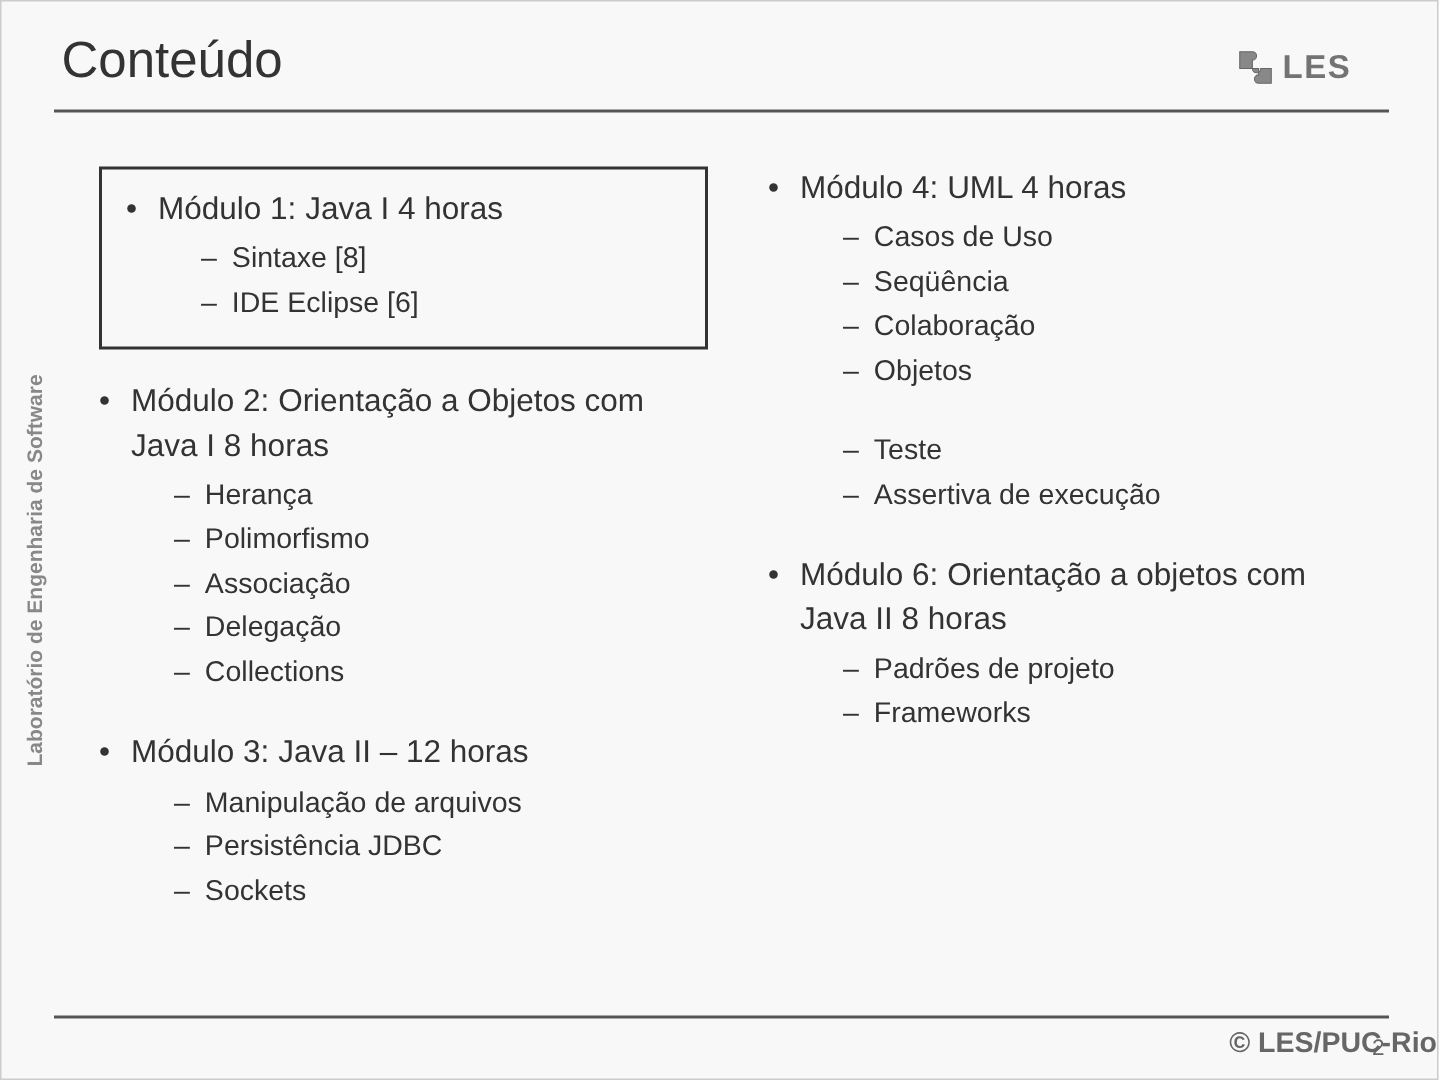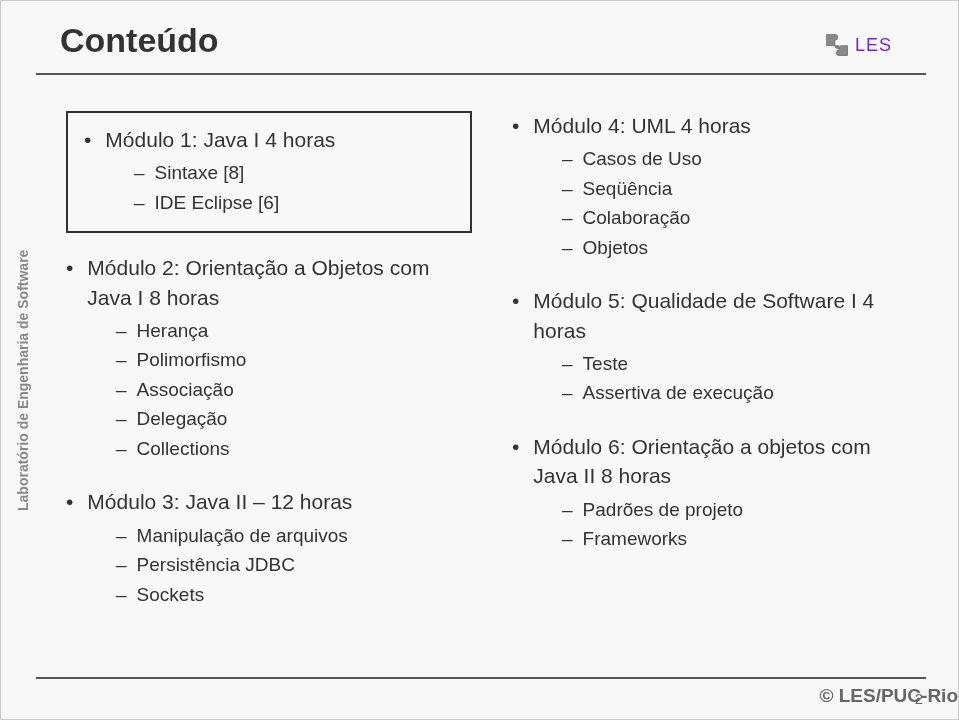--- a/index.html
+++ b/index.html
@@ -15,44 +15,43 @@
     position: relative;
     width: 100%;
     height: 100%;
     border: 1px solid #ccc;
   }
   .title {
     position: absolute;
     top: 20px;
     left: 40px;
     font-size: 34px;
-    font-weight: bold;
+    font-weight: normal;
     color: #333;
-    margin-left: 19px;
   }
   .title-underline {
     position: absolute;
     top: 72px;
     left: 35px;
     width: 890px;
     height: 2px;
     background: #555;
   }
   .logo {
     position: absolute;
     top: 24px;
     right: 45px;
     width: 90px;
     height: 40px;
     display: flex;
     align-items: center;
     gap: 4px;
   }
   .logo svg { width: 28px; height: 28px; }
-  .logo-text { font-size: 18px; letter-spacing: 1px; font-weight: 400; color: #6d28d9; }
+  .logo-text { font-size: 22px; letter-spacing: 1px; font-weight: 700; color: #737373; }
   .sidebar-text {
     position: absolute;
     left: 14px;
     top: 510px;
     transform: rotate(-90deg);
     transform-origin: left top;
     font-size: 14px;
     font-weight: bold;
     color: #888;
     white-space: nowrap;
@@ -214,23 +213,20 @@
           </div>
         <div class="l2">
             <span>Colaboração</span>
           </div>
         <div class="l2">
             <span>Objetos</span>
           </div>
       </div>
 
       <div class="module-block">
-        <div class="l1">
-            <span>Módulo 5: Qualidade de Software I 4 horas</span>
-          </div>
         <div class="l2">
             <span>Teste</span>
           </div>
         <div class="l2">
             <span>Assertiva de execução</span>
           </div>
       </div>
 
       <div class="module-block">
         <div class="l1">

